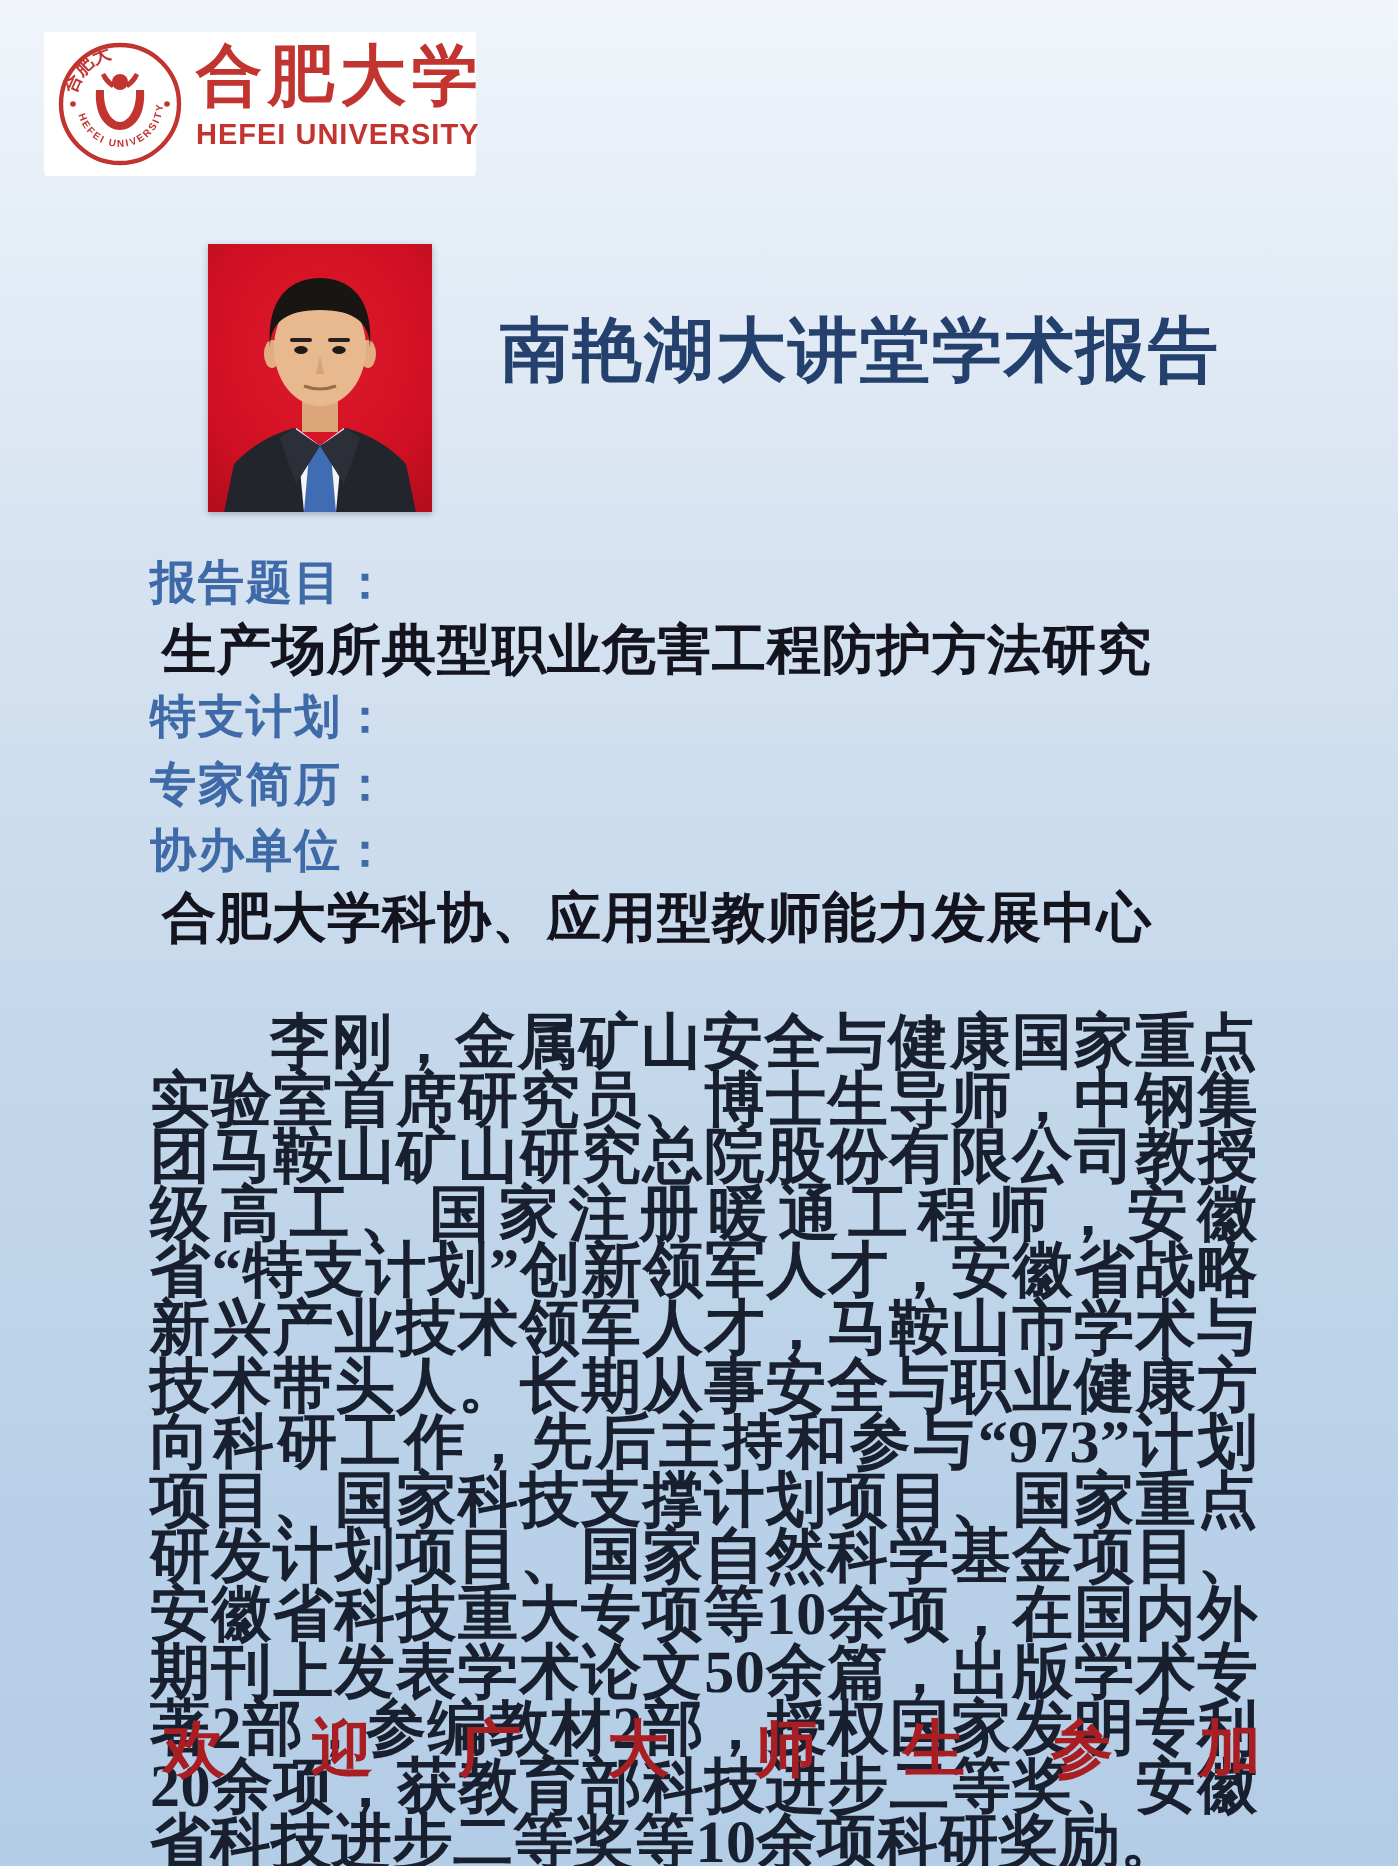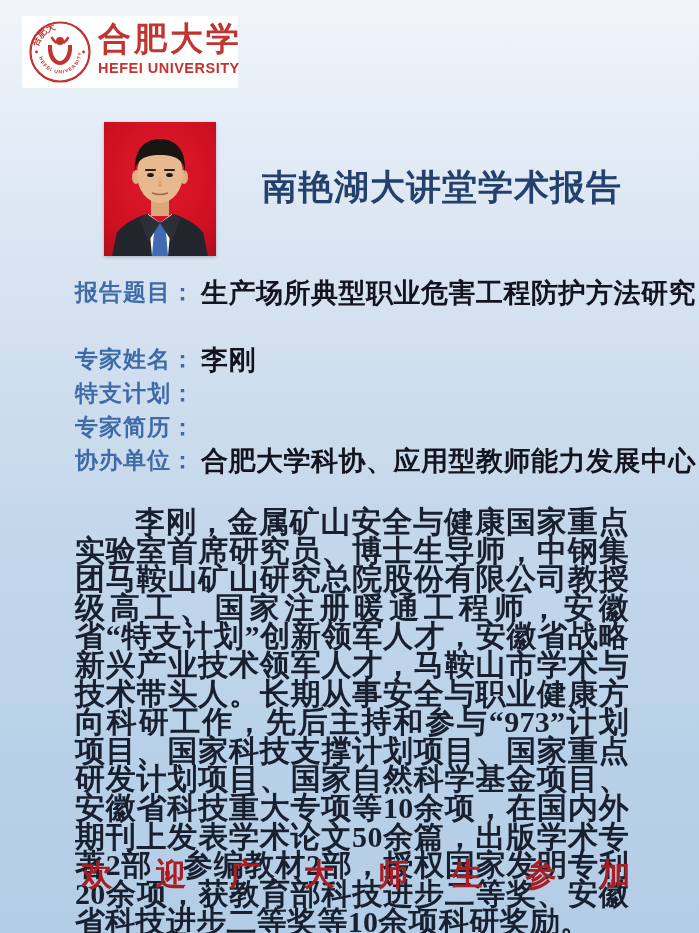--- a/index.html
+++ b/index.html
@@ -33,31 +33,32 @@
   }
   
   .photo{
     position:absolute;left:104px;top:122px;width:112px;height:134px;
     box-shadow:0 1px 3px rgba(40,60,90,.35);
   }
   .photo svg{display:block;}
   
   .title{
     position:absolute;left:250px;top:152px;width:400px;
-    margin:12px;font-size:35px;font-weight:bold;color:#24416e;
+    margin:0;font-size:35px;font-weight:bold;color:#24416e;
     letter-spacing:1px;white-space:nowrap;
   }
   
   .fields{
     position:absolute;left:75px;top:276px;width:560px;
     display:flex;flex-direction:column;
   }
   .field-row{
-    display:flex;align-items:center;height:33.6px;
+    display:flex;align-items:flex-start;height:33.6px;
     white-space:nowrap;
+    flex-direction:column;
   }
   .field-label{
     font-size:23px;font-weight:bold;color:#3e6ba8;
     letter-spacing:1px;flex:0 0 auto;
   }
   .field-value{
     font-size:27px;font-weight:bold;color:#14141f;
     margin-left:6px;letter-spacing:0.5px;
   }
   
@@ -156,24 +157,20 @@
   <h1 class="title">南艳湖大讲堂学术报告</h1>
 
   <div class="fields">
     <div class="field-row">
       <span class="field-label">报告题目：</span>
       <span class="field-value">生产场所典型职业危害工程防护方法研究</span>
     </div>
     <div class="field-row">
     </div>
     <div class="field-row">
-      <span class="field-label">专家姓名：</span>
-      <span class="field-value">李刚</span>
-    </div>
-    <div class="field-row">
       <span class="field-label">特支计划：</span>
     </div>
     <div class="field-row">
       <span class="field-label">专家简历：</span>
       <span class="field-value"></span>
     </div>
     <div class="field-row">
       <span class="field-label">协办单位：</span>
       <span class="field-value">合肥大学科协、应用型教师能力发展中心</span>
     </div>

